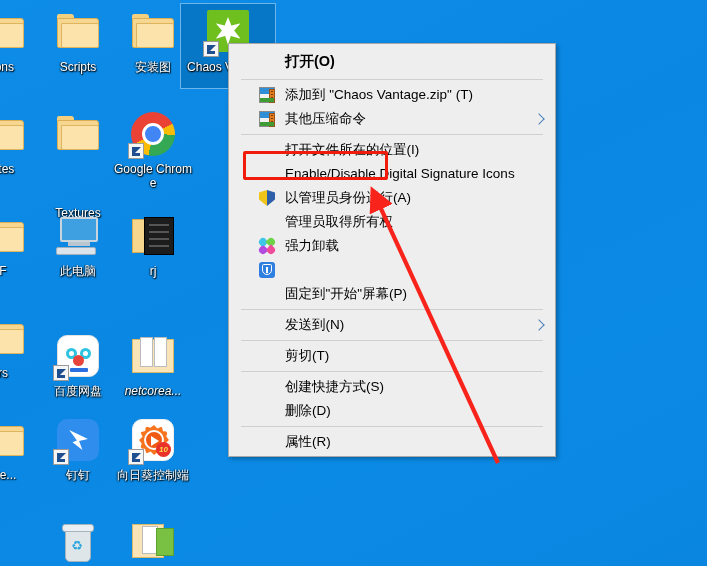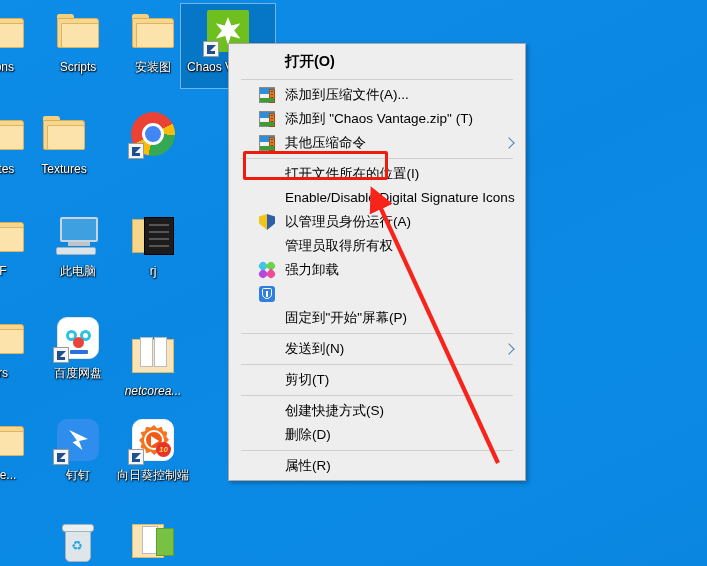--- a/index.html
+++ b/index.html
@@ -92,21 +92,21 @@
   .bin .lid{position:absolute;left:0;top:2px;width:32px;height:8px;background:#e9eff2;border:1px solid #a8b4bb;box-sizing:border-box;border-radius:3px;}
   .bin .rec{position:absolute;left:9px;top:17px;color:#27a3dd;font-size:13px;line-height:13px;}
   
   .openfolder{position:absolute;left:3px;top:6px;width:42px;height:34px;}
   .openfolder .b{position:absolute;left:0;top:0;width:32px;height:34px;background:#f8e4b6;border:1px solid #d9b86a;box-sizing:border-box;}
   .openfolder .doc{position:absolute;left:10px;top:2px;width:16px;height:28px;background:#fff;border:1px solid #bbb;box-sizing:border-box;}
   .openfolder .g{position:absolute;left:24px;top:4px;width:18px;height:28px;background:#79c143;border:1px solid #5ea02f;box-sizing:border-box;}
 
   
   #ctxmenu{
-    position:absolute;left:228px;top:43px;width:298px;
+    position:absolute;left:228px;top:43px;width:328px;
     background:#eeeeee;border:1px solid #a8a8a8;
     box-shadow:2px 2px 4px rgba(0,0,0,.28);
     box-sizing:border-box;padding:2px 0 2px 0;
     font-size:13.5px;color:#000;
   }
   .mi{
     position:relative;height:24px;line-height:24px;
     padding-left:56px;padding-right:22px;white-space:nowrap;
     display:flex;align-items:center;
   }
@@ -193,35 +193,36 @@
     </div>
     <div class="icon" style="left: -40px; top: 110px;">
       <span class="glyph">
         <span class="folder">
           <i class="back"></i>
           <i class="front"></i>
         </span>
       </span>
       <span class="cap">ates</span>
     </div>
-    <div class="icon" style="left: 21px; top: 110px;">
+    <div class="icon" style="left: 35px; top: 110px; gap: 44px;">
       <span class="glyph">
         <span class="folder">
           <i class="tab"></i>
           <i class="back"></i>
           <i class="front"></i>
         </span>
       </span>
       <span class="cap">Textures</span>
     </div>
     <div class="icon" style="left: 110px; top: 110px;">
       <span class="glyph">
         <span class="chrome"></span>
         <span class="shortcut"></span>
       </span>
+      <span class="cap">Google Chrome</span>
     </div>
     <div class="icon" style="left: -40px; top: 212px;">
       <span class="glyph">
         <span class="folder">
           <i class="back"></i>
           <i class="front"></i>
         </span>
       </span>
       <span class="cap">F</span>
     </div>
@@ -240,21 +241,21 @@
     </div>
     <div class="icon" style="left: -40px; top: 314px;">
       <span class="glyph">
         <span class="folder">
           <i class="back"></i>
           <i class="front"></i>
         </span>
       </span>
       <span class="cap">rs</span>
     </div>
-    <div class="icon" style="left: 35px; top: 314px;">
+    <div class="icon" style="left: 35px; top: 332px;">
       <span class="glyph">
         <span class="baidu">
           <i class="p1"></i>
           <i class="p2"></i>
           <i class="p3"></i>
           <i class="bar"></i>
         </span>
         <span class="shortcut"></span>
       </span>
       <span class="cap">百度网盘</span>
@@ -317,28 +318,20 @@
       </span>
       <span class="cap"></span>
     </div>
   </div>
 
 <div id="ctxmenu">
     <div class="mi bold">
       <span class="label">打开(O)</span>
     </div>
     <div class="sep"></div>
-    <div class="mi">
-      <span class="mico rar">
-        <i class="bk">
-          <i></i>
-        </i>
-      </span>
-      <span class="label">添加到压缩文件(A)...</span>
-    </div>
     <div class="mi">
       <span class="mico rar">
         <i class="bk">
           <i></i>
         </i>
       </span>
       <span class="label">添加到 "Chaos Vantage.zip" (T)</span>
     </div>
     <div class="mi">
       <span class="mico rar">

